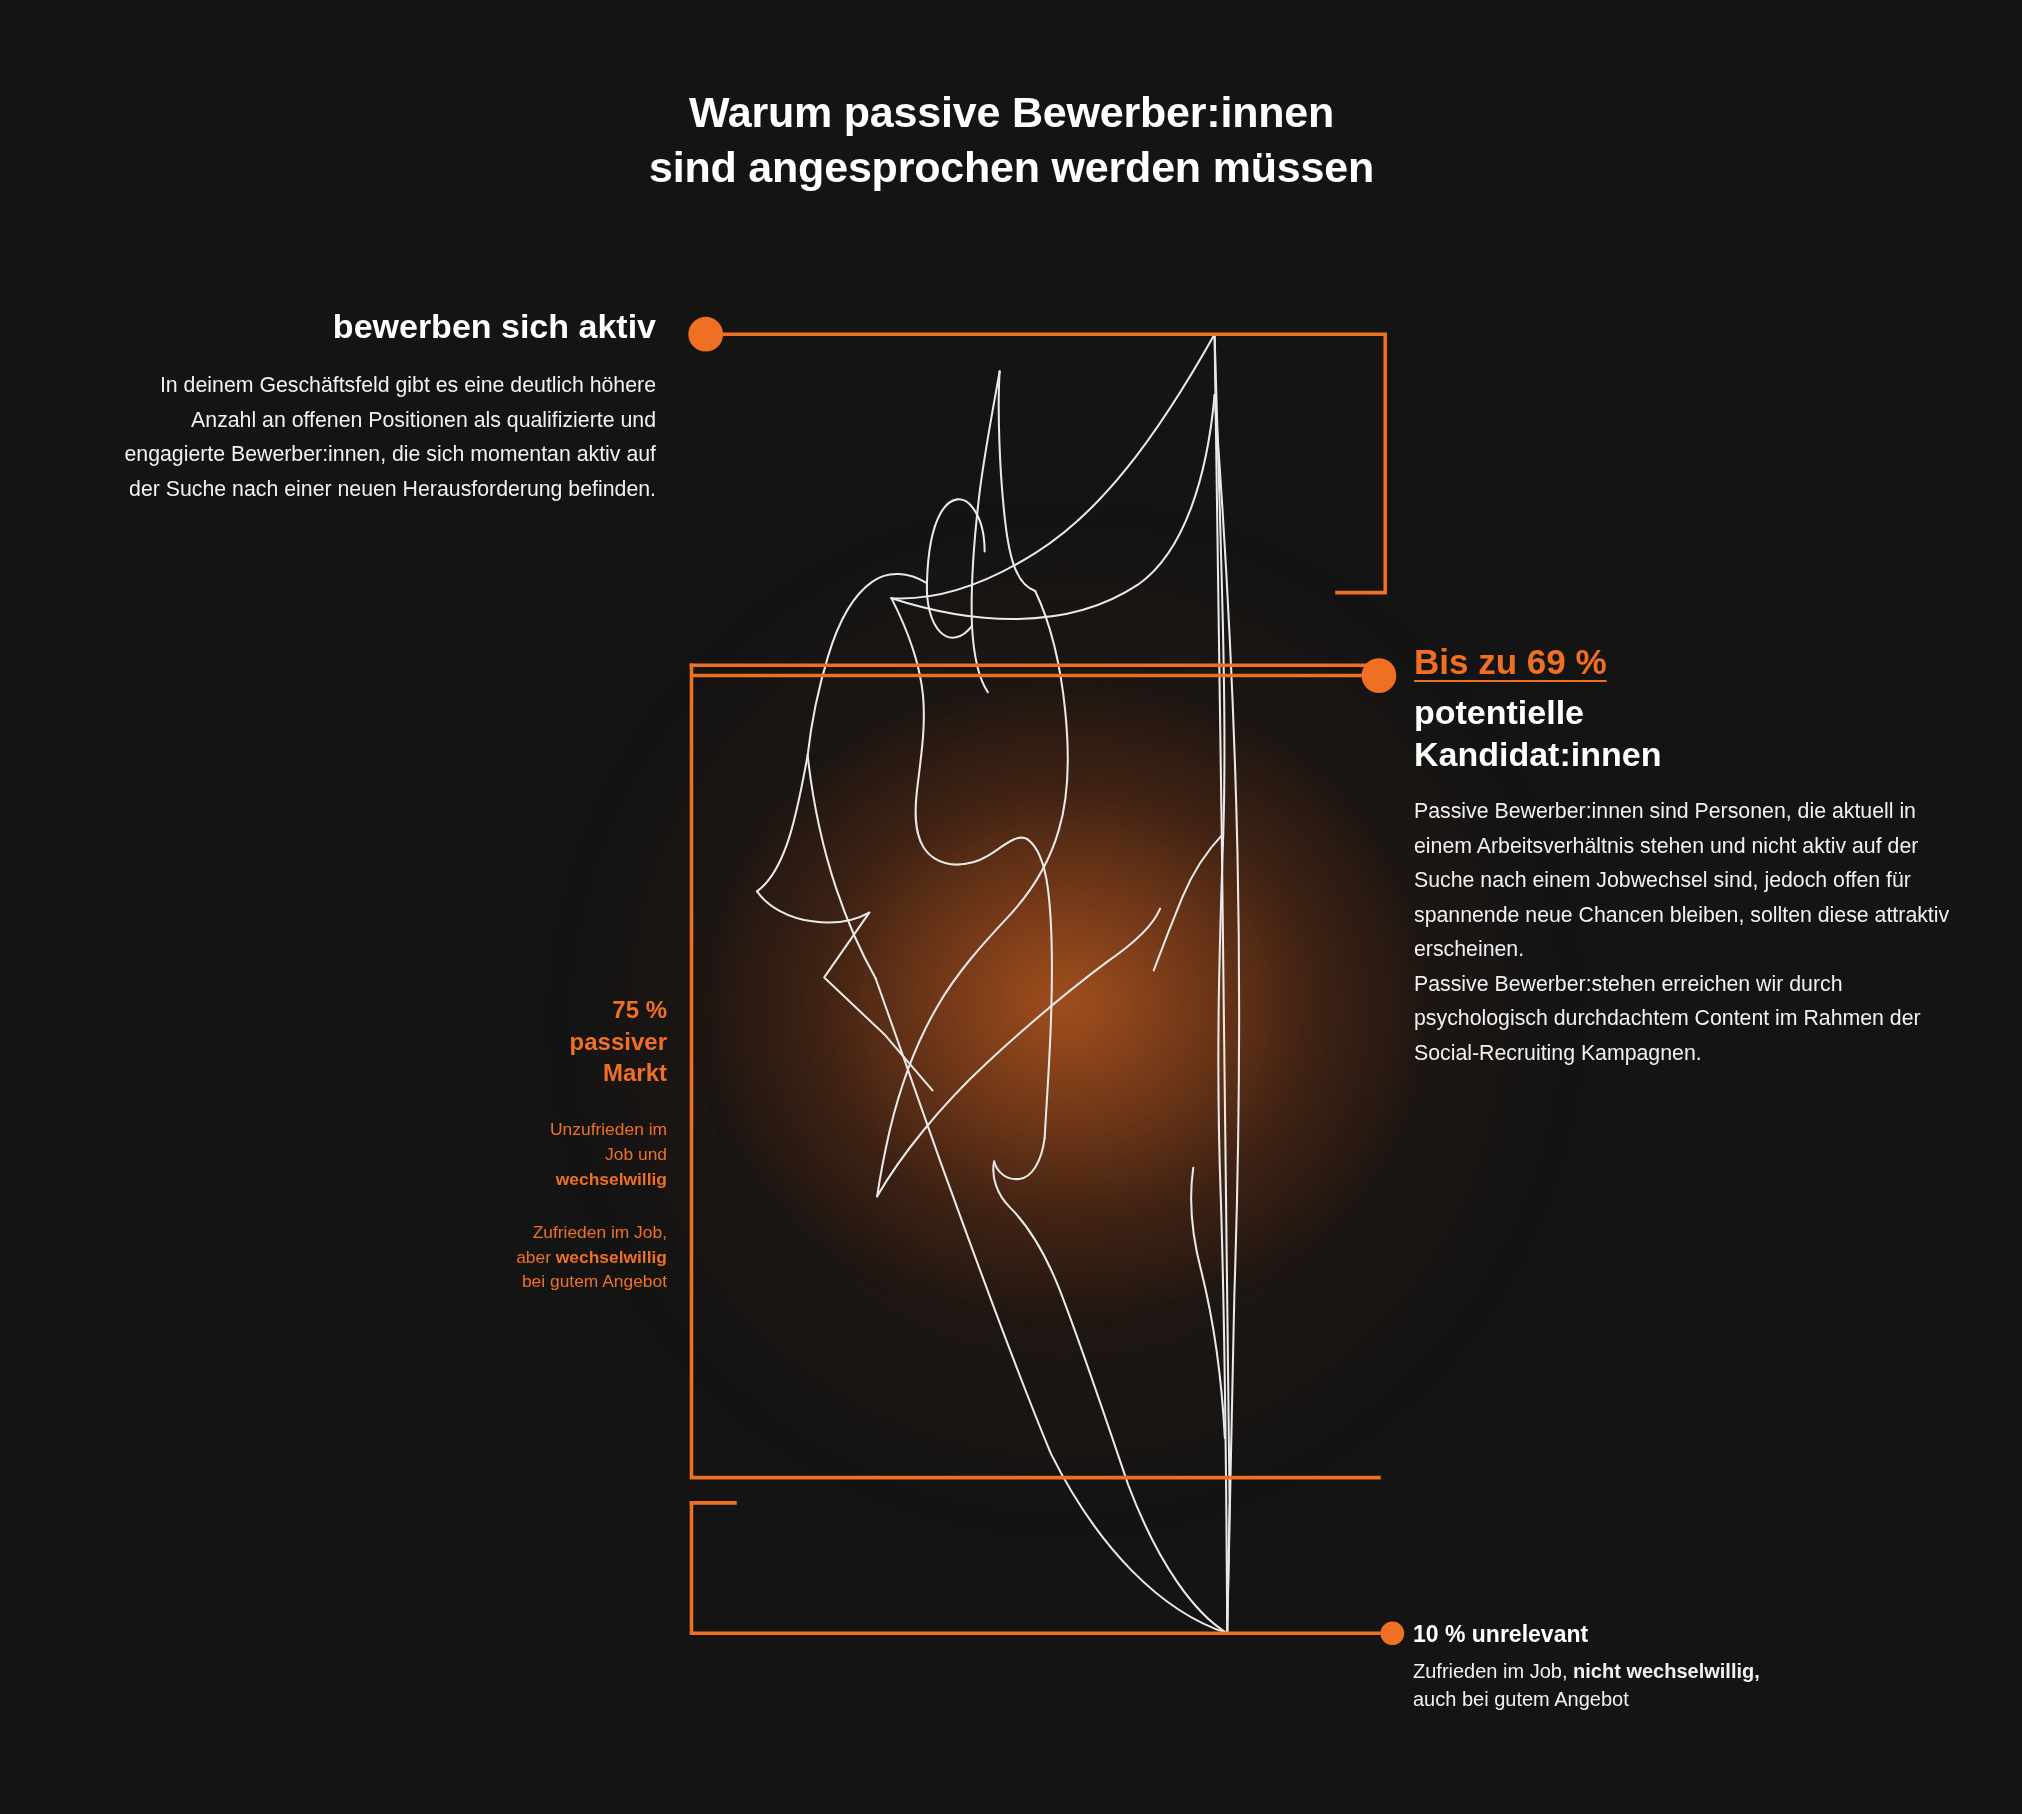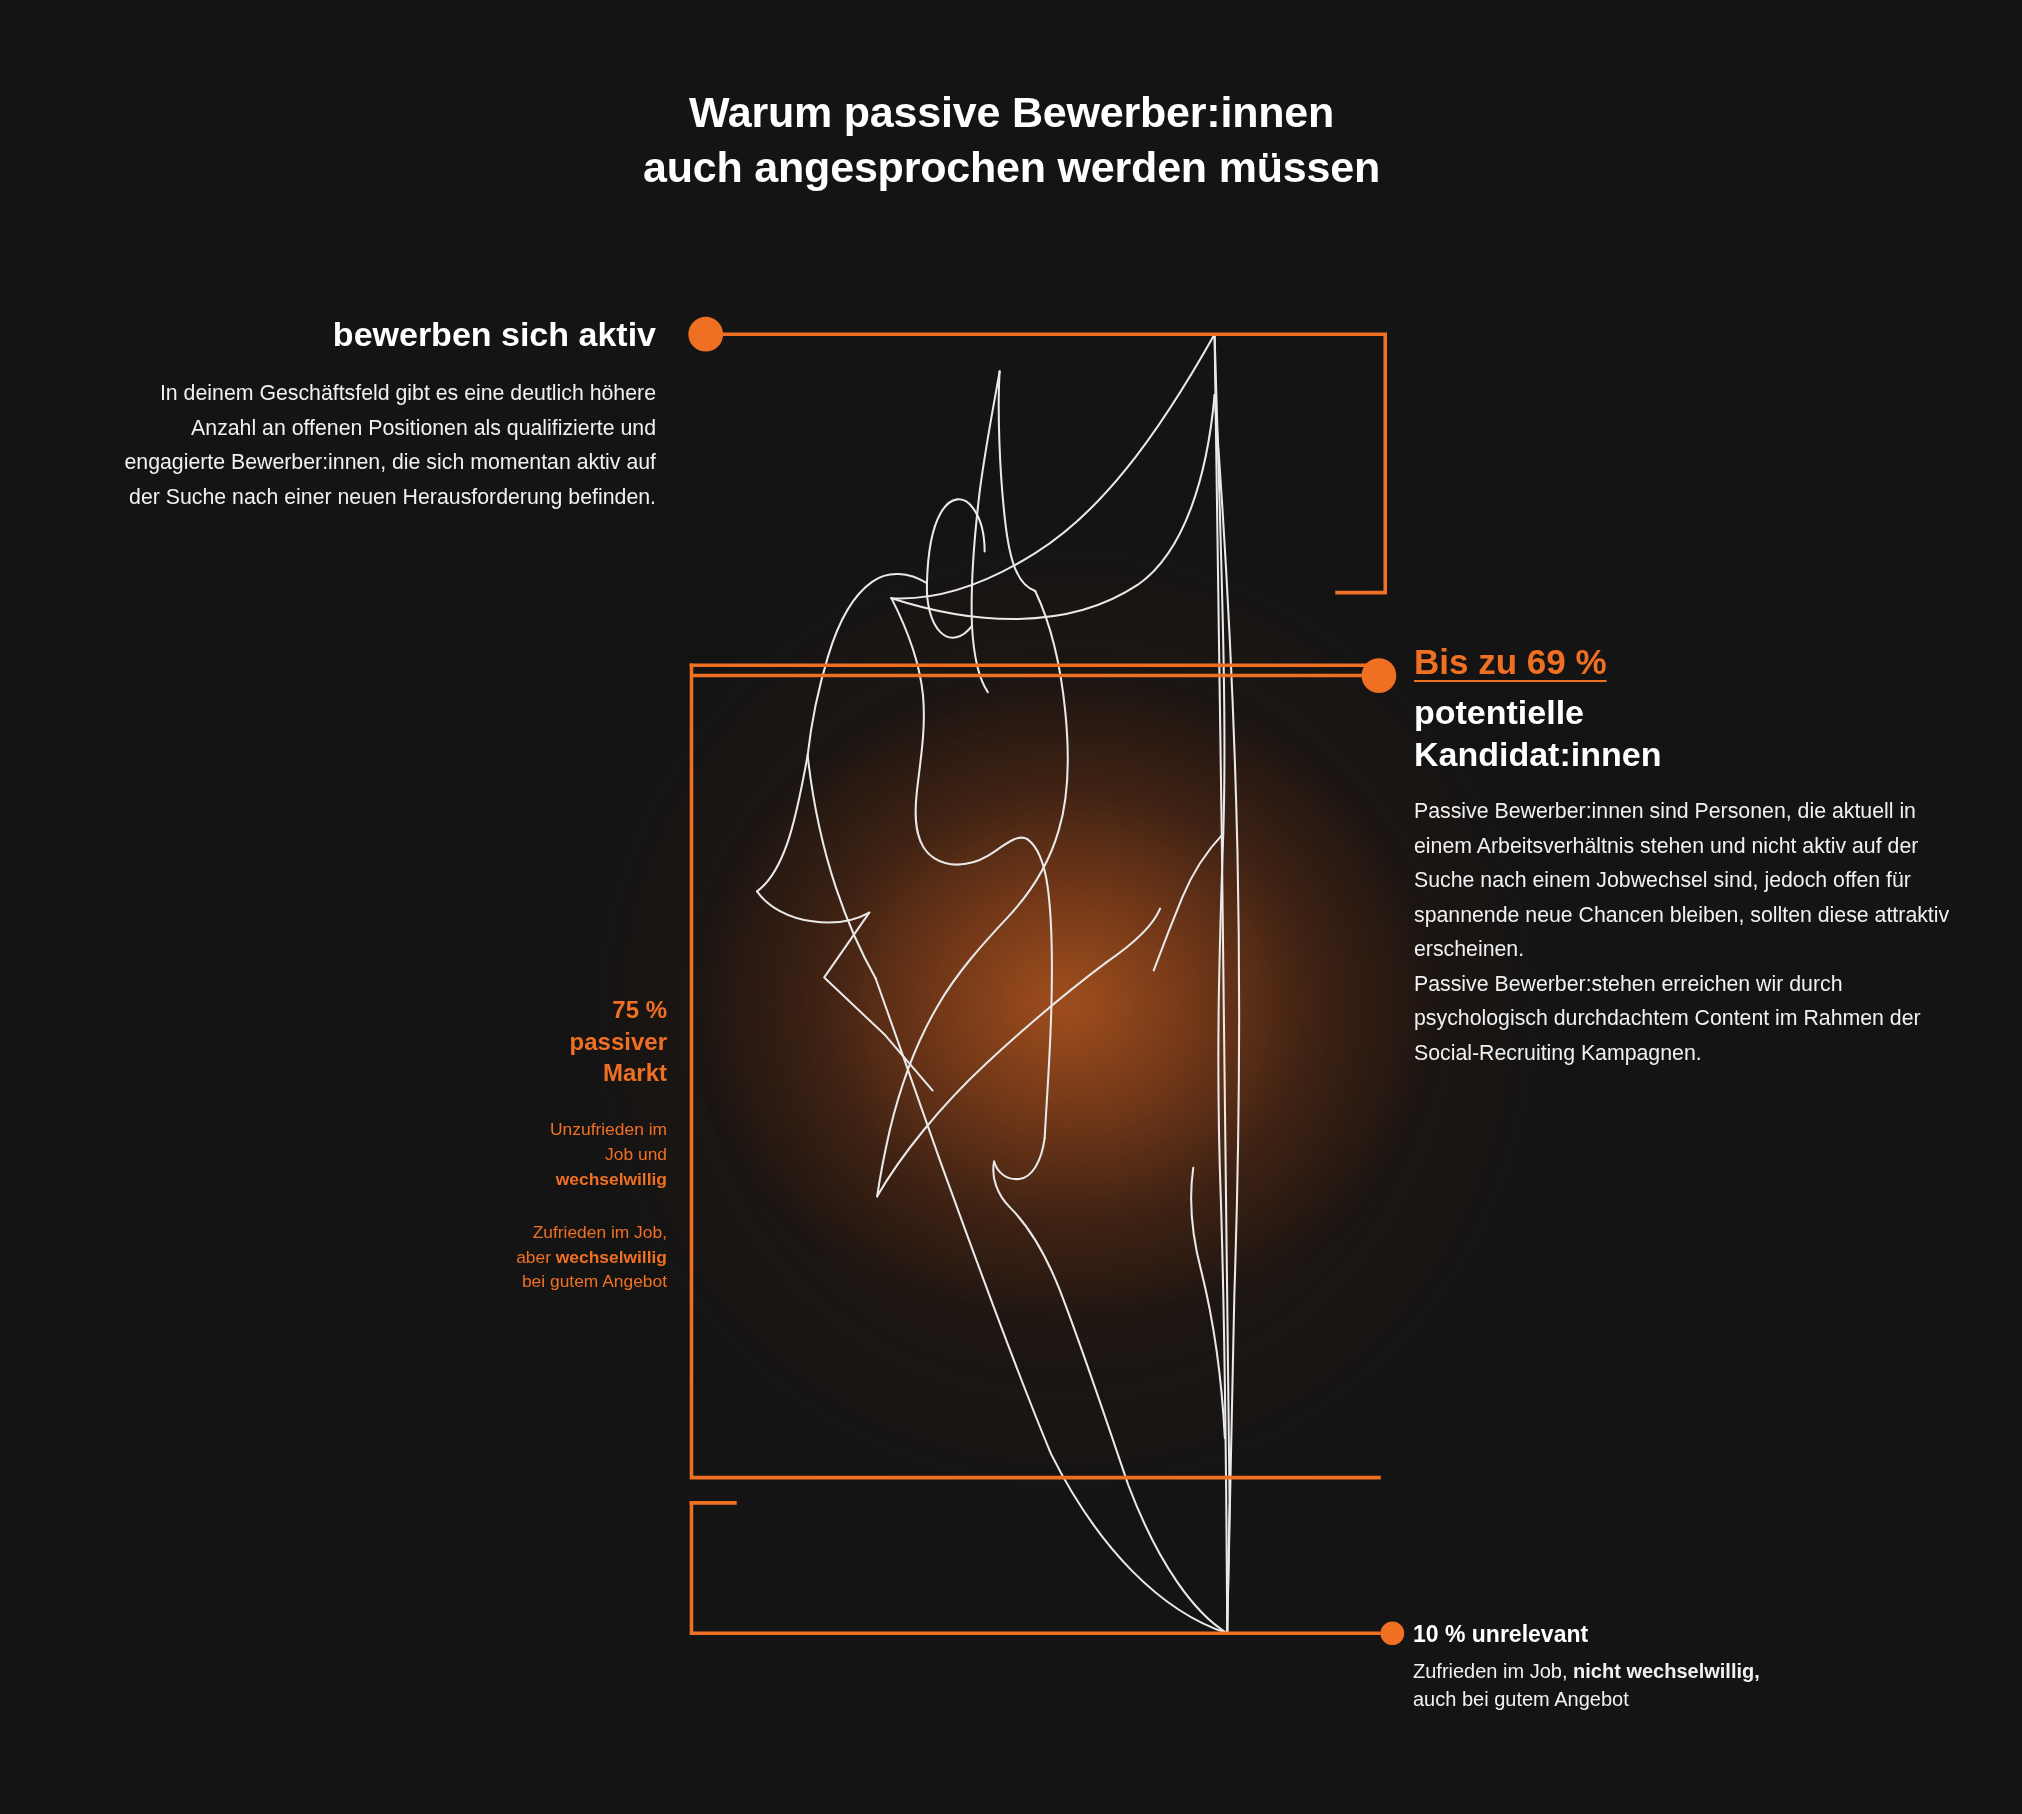--- a/index.html
+++ b/index.html
@@ -93,21 +93,20 @@
   .left-block .h1 {
     font-size: 35px;
     line-height: 1.12;
     margin-bottom: 1.6px;
   }
   .left-block .h2 {
     font-size: 34px;
     font-weight: 700;
     color: #ffffff;
     line-height: 1.25;
-    margin-top: 8px;
   }
   .left-block .body {
     margin-top: 20.5px;
     font-size: 21.3px;
     line-height: 1.63;
     color: #f1f1f1;
     font-weight: 400;
   }
 
   
@@ -287,21 +286,21 @@
 
     <circle cx="893" cy="423" r="22" fill="#f07023"></circle>
     <circle cx="1745" cy="855" r="22" fill="#f07023"></circle>
     <circle cx="1762" cy="2067" r="15" fill="#f07023"></circle>
 
     <path d="M875,855 L1745,855" stroke="#f07023" stroke-width="4.5" fill="none"></path>
   </svg>
 
   <div class="title">
     <span class="l1">Warum passive Bewerber:innen</span>
-    <span class="l2">auch angesprochen werden müssen</span>
+    <span class="l2">sind angesprochen werden müssen</span>
   </div>
 
   <div class="left-block">
     <div class="h2">bewerben sich aktiv</div>
     <div class="body">In deinem Geschäftsfeld gibt es eine deutlich höhere Anzahl an offenen Positionen als qualifizierte und engagierte Bewerber:innen, die sich momentan aktiv auf der Suche nach einer neuen Herausforderung befinden.</div>
   </div>
 
   <div class="right-block">
     <div class="h1">
       <span class="callout-head">Bis zu 69 %</span>

